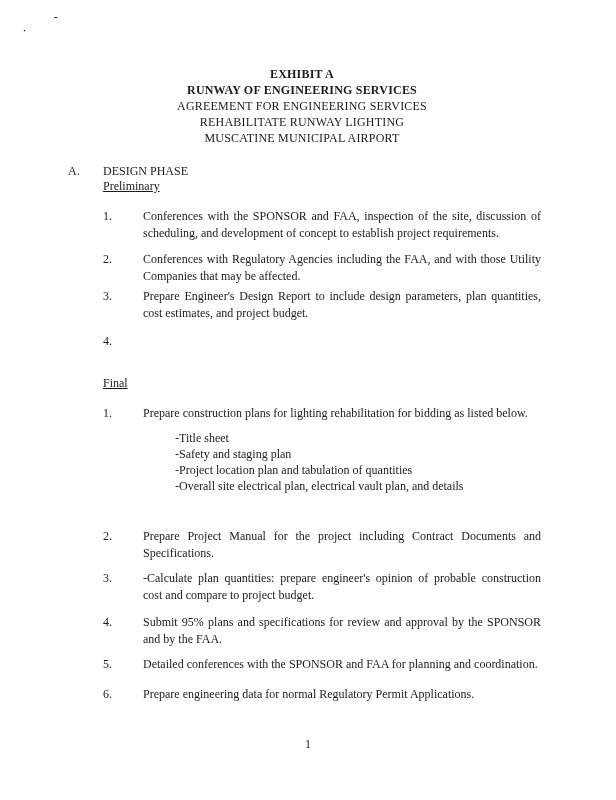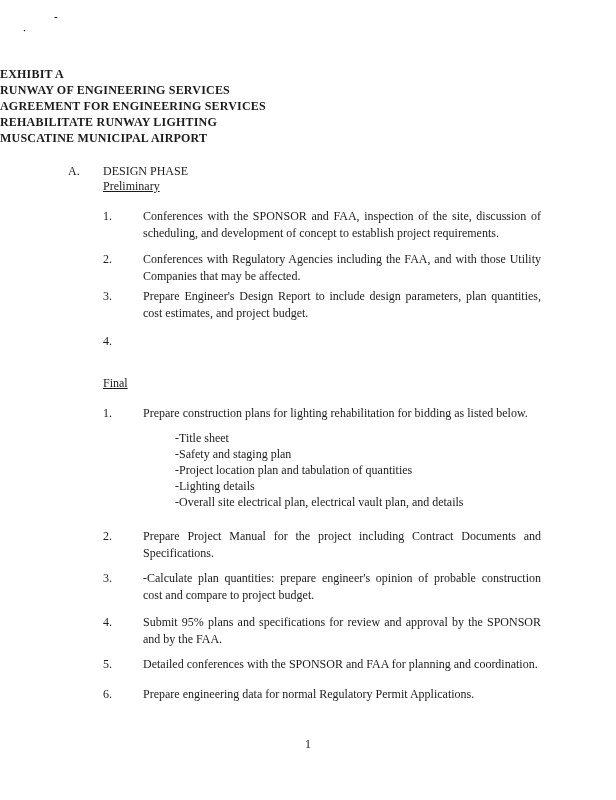--- a/index.html
+++ b/index.html
@@ -12,24 +12,25 @@
     font-family: "Liberation Serif", "DejaVu Serif", serif;
     color: #1b1b1b;
     font-size: 12px;
     overflow: hidden;
   }
   
   .title-block {
     position: absolute;
     top: 66px; left: 0;
     width: 604px;
+    text-align: center;
     line-height: 16px;
     letter-spacing: 0.2px;
   }
-  .tb-line { white-space: nowrap; font-weight: bold; }
+  .tb-line { white-space: nowrap; }
   .tb-bold { font-weight: bold; }
 
   
   .section-heading { position: absolute; top: 164px; left: 68px; white-space: nowrap; }
   .sec-label { display: inline-block; width: 35px; }
 
   
   .subheading { position: absolute; left: 103px; text-decoration: underline; }
   #h-preliminary { top: 179px; }
   #h-final { top: 376px; }
@@ -109,21 +110,20 @@
 
   <div class="item nowrap" id="fi1">
     <span class="num">1.</span>
     <span>Prepare construction plans for lighting rehabilitation for bidding as listed below.</span>
   </div>
 
   <div class="sublist">
     <div>-Title sheet</div>
     <div>-Safety and staging plan</div>
     <div>-Project location plan and tabulation of quantities</div>
-    <div>-Lighting details</div>
     <div>-Overall site electrical plan, electrical vault plan, and details</div>
   </div>
 
   <div class="item" id="fi2">
     <span class="num">2.</span>
     <span>Prepare Project Manual for the project including Contract Documents and Specifications.</span>
   </div>
   <div class="item" id="fi3">
     <span class="num">3.</span>
     <span>-Calculate plan quantities: prepare engineer's opinion of probable construction cost and compare to project budget.</span>

